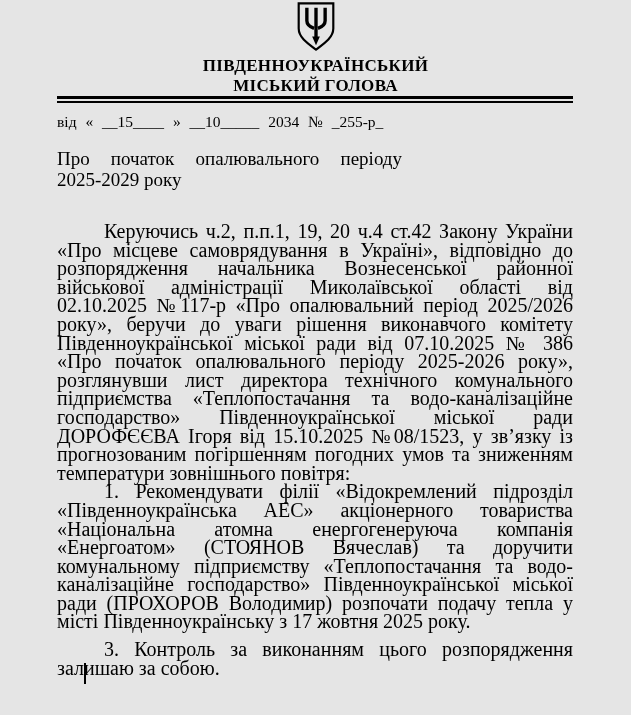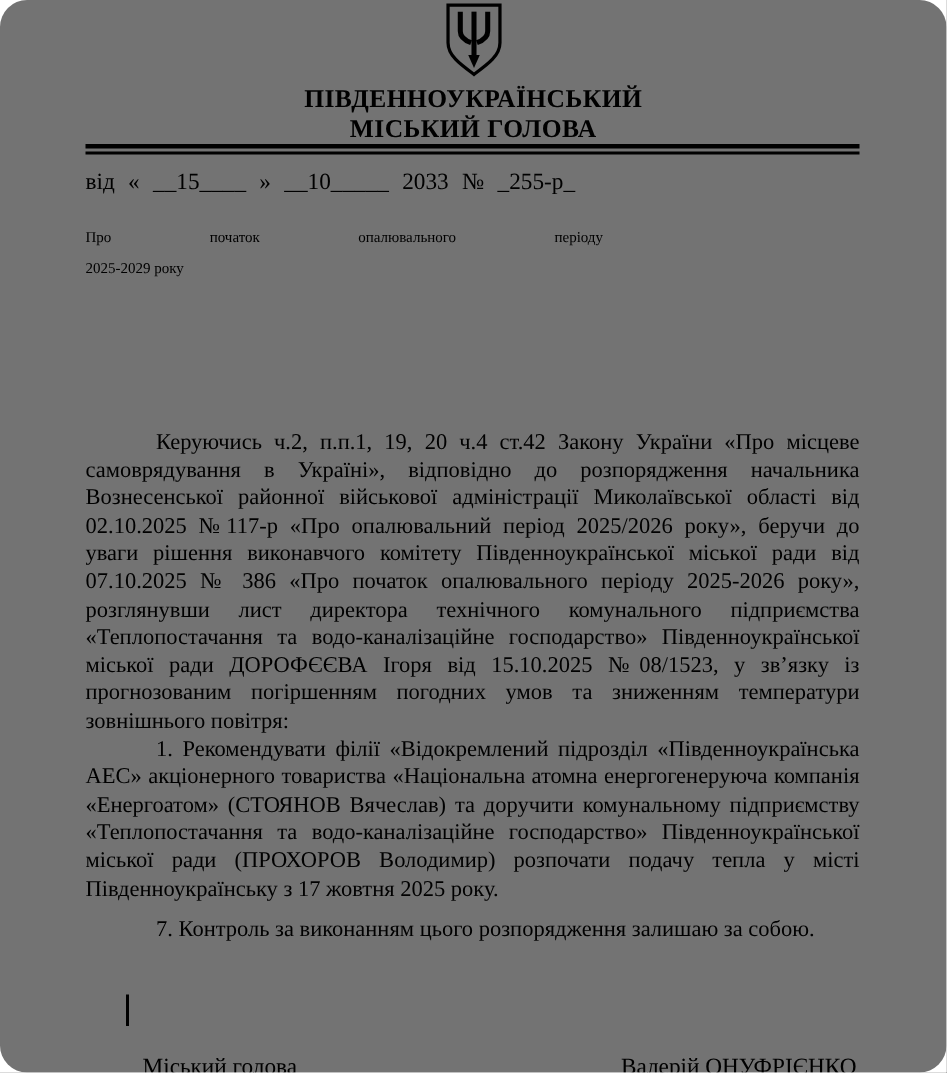--- a/index.html
+++ b/index.html
@@ -1,24 +1,23 @@
 <!DOCTYPE html>
 <html><head>
 <meta charset="utf-8">
 <style>
   html, body { margin: 0; padding: 0; background: #ffffff; }
   .page {
     position: relative;
     width: 631px;
     height: 715px;
-    background: #737373;
+    background: #e5e5e5;
     color: #000000;
     font-family: "Liberation Serif", serif;
     overflow: hidden;
-    border-radius: 18px;
   }
   .emblem-wrap { padding-top: 2px; text-align: center; height: 52px; }
   .emblem-wrap svg { display: inline-block; }
   .org-block {
     text-align: center;
     font-weight: 700;
     font-size: 17px;
     line-height: 19.5px;
     margin-top: 2px;
     letter-spacing: 0.3px;
@@ -31,27 +30,27 @@
   }
   .date-line {
     margin: 10px 58px 0 57px;
     font-size: 15.5px;
     word-spacing: 5px;
     white-space: nowrap;
   }
   .subject-block {
     margin: 18px 0 0 57px;
     width: 345px;
-    font-size: 10px;
+    font-size: 19px;
     line-height: 20.5px;
   }
   .subject-block .l1 { text-align: justify; text-align-last: justify; }
   .body-text {
-    margin: 96px 58px 0 57px;
-    font-size: 15px;
+    margin: 32px 58px 0 57px;
+    font-size: 20px;
     line-height: 18.6px;
     text-align: justify;
   }
   .body-text p { margin: 0; text-indent: 47px; }
   .body-text p.item2 { margin-top: 9px; }
   .signature-row {
     display: flex;
     justify-content: space-between;
     align-items: baseline;
     margin: 73px 60px 0 95px;
@@ -83,31 +82,31 @@
     </svg>
   </div>
 
   <div class="org-block">
     <div>ПІВДЕННОУКРАЇНСЬКИЙ</div>
     <div>МІСЬКИЙ ГОЛОВА</div>
   </div>
 
   <div class="double-rule"></div>
 
-  <div class="date-line">від « __15____ » __10_____ 2033 № _255-р_</div>
+  <div class="date-line">від « __15____ » __10_____ 2034 № _255-р_</div>
 
   <div class="subject-block">
     <div class="l1">Про початок опалювального періоду</div>
     <div class="l2">2025-2029 року</div>
   </div>
 
   <div class="body-text">
     <p class="intro">Керуючись ч.2, п.п.1, 19, 20 ч.4 ст.42 Закону України «Про місцеве самоврядування в Україні», відповідно до розпорядження начальника Вознесенської районної військової адміністрації Миколаївської області від 02.10.2025 №117-р «Про опалювальний період 2025/2026 року», беручи до уваги рішення виконавчого комітету Південноукраїнської міської ради від 07.10.2025 № 386 «Про початок опалювального періоду 2025-2026 року», розглянувши лист директора технічного комунального підприємства «Теплопостачання та водо-каналізаційне господарство» Південноукраїнської міської ради ДОРОФЄЄВА Ігоря від 15.10.2025 №08/1523, у зв’язку із прогнозованим погіршенням погодних умов та зниженням температури зовнішнього повітря:</p>
     <p class="item1">1. Рекомендувати філії «Відокремлений підрозділ «Південноукраїнська АЕС» акціонерного товариства «Національна атомна енергогенеруюча компанія «Енергоатом» (СТОЯНОВ Вячеслав) та доручити комунальному підприємству «Теплопостачання та водо-каналізаційне господарство» Південноукраїнської міської ради (ПРОХОРОВ Володимир) розпочати подачу тепла у місті Південноукраїнську з 17 жовтня 2025 року.</p>
-    <p class="item2">7. Контроль за виконанням цього розпорядження залишаю за собою.</p>
+    <p class="item2">3. Контроль за виконанням цього розпорядження залишаю за собою.</p>
   </div>
 
   <div class="text-cursor"></div>
 
   <div class="signature-row">
     <span>Міський голова</span>
     <span>Валерій ОНУФРІЄНКО</span>
   </div>
 
 </div>

